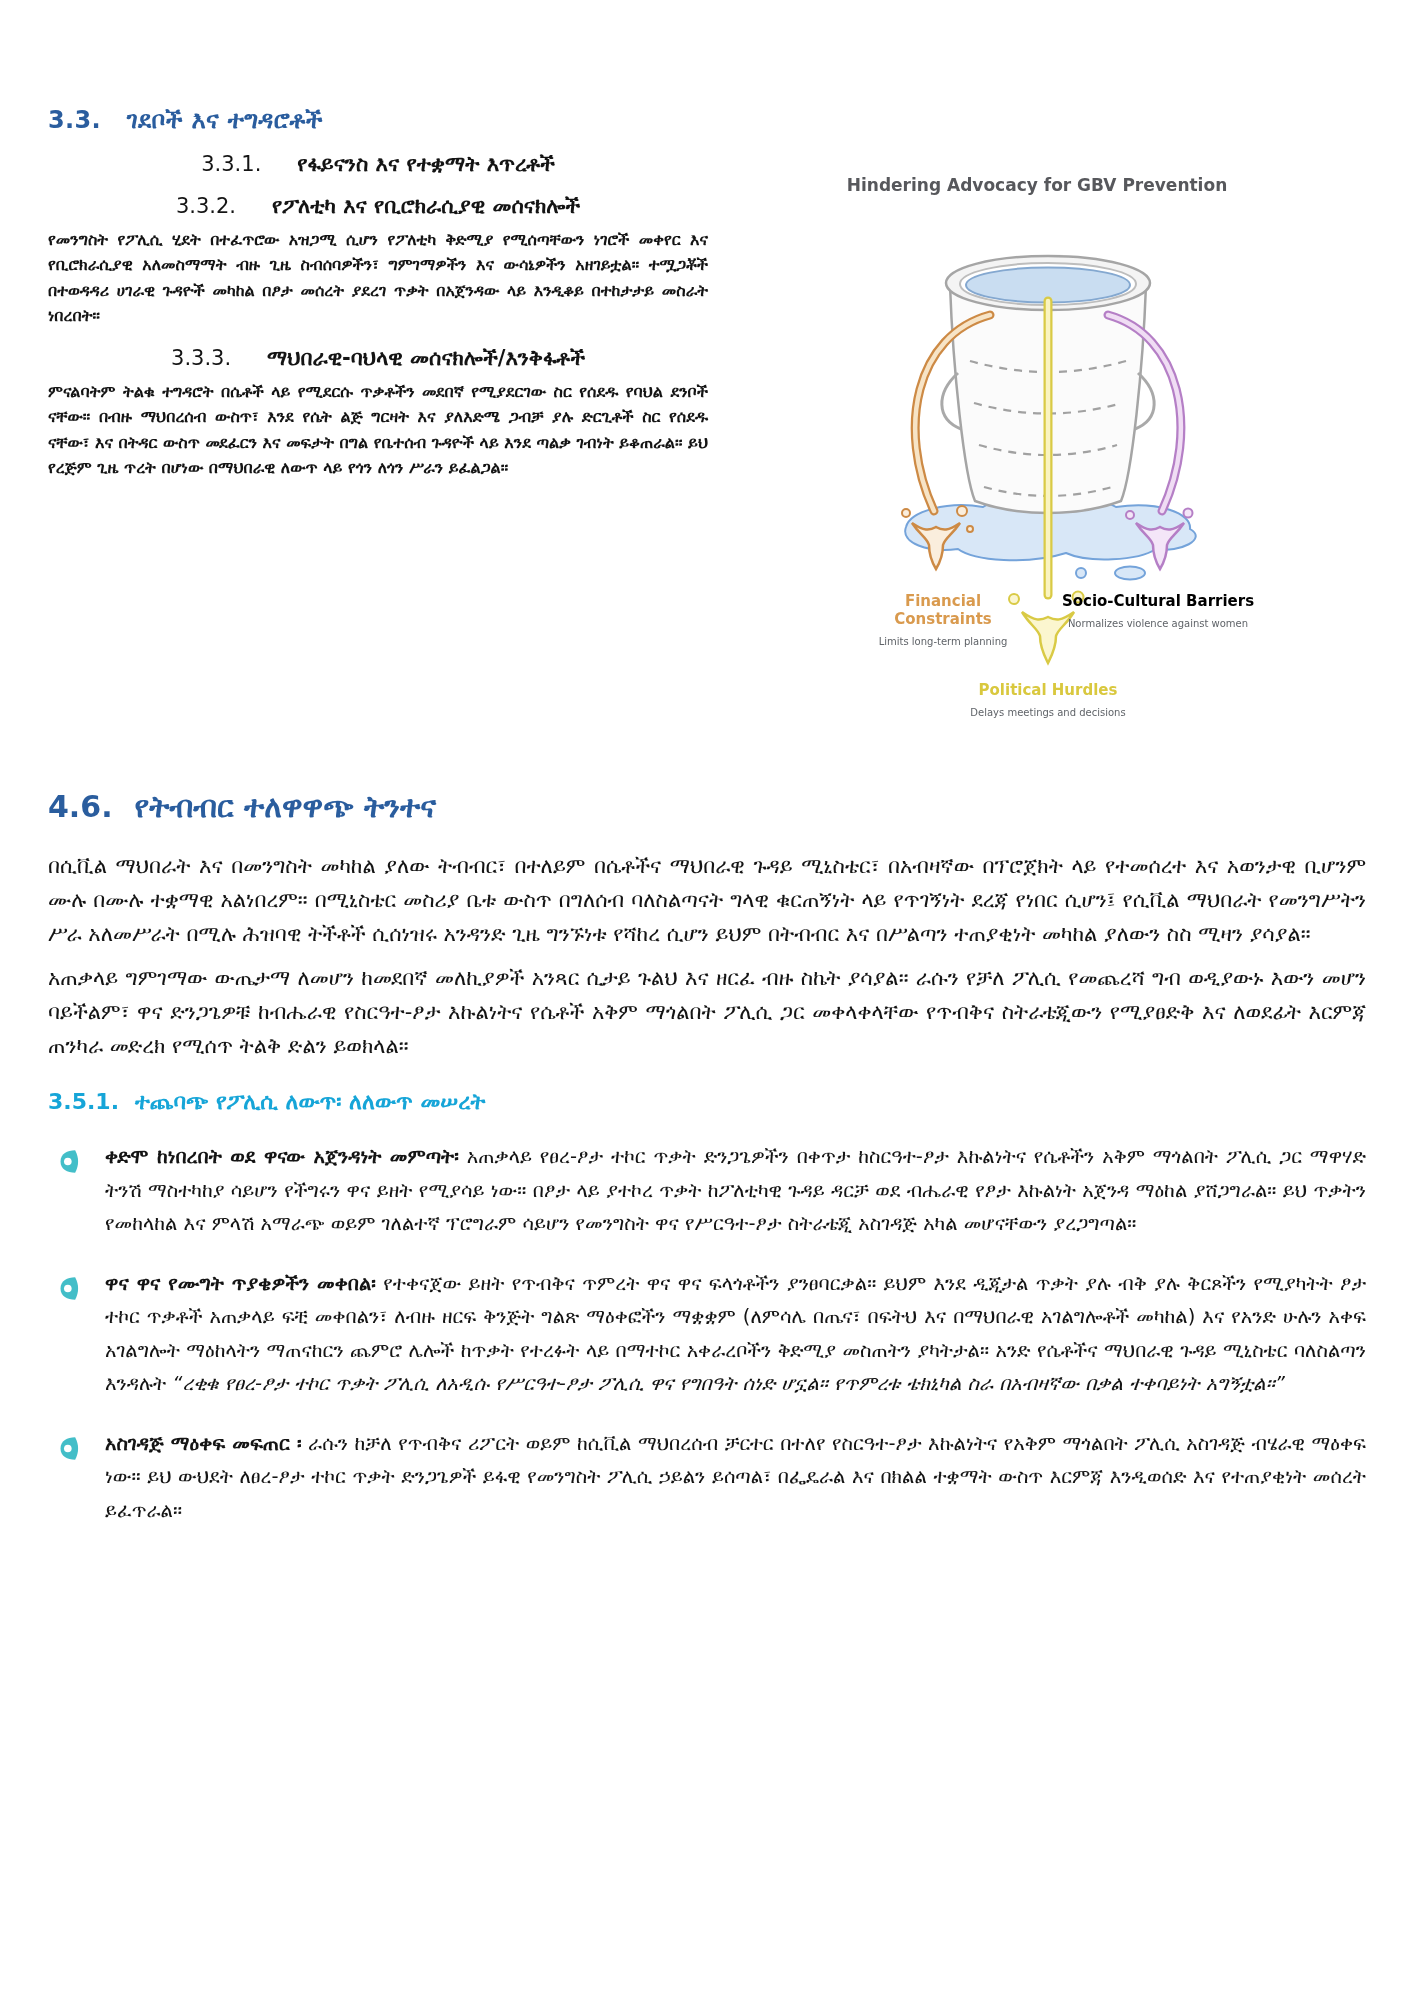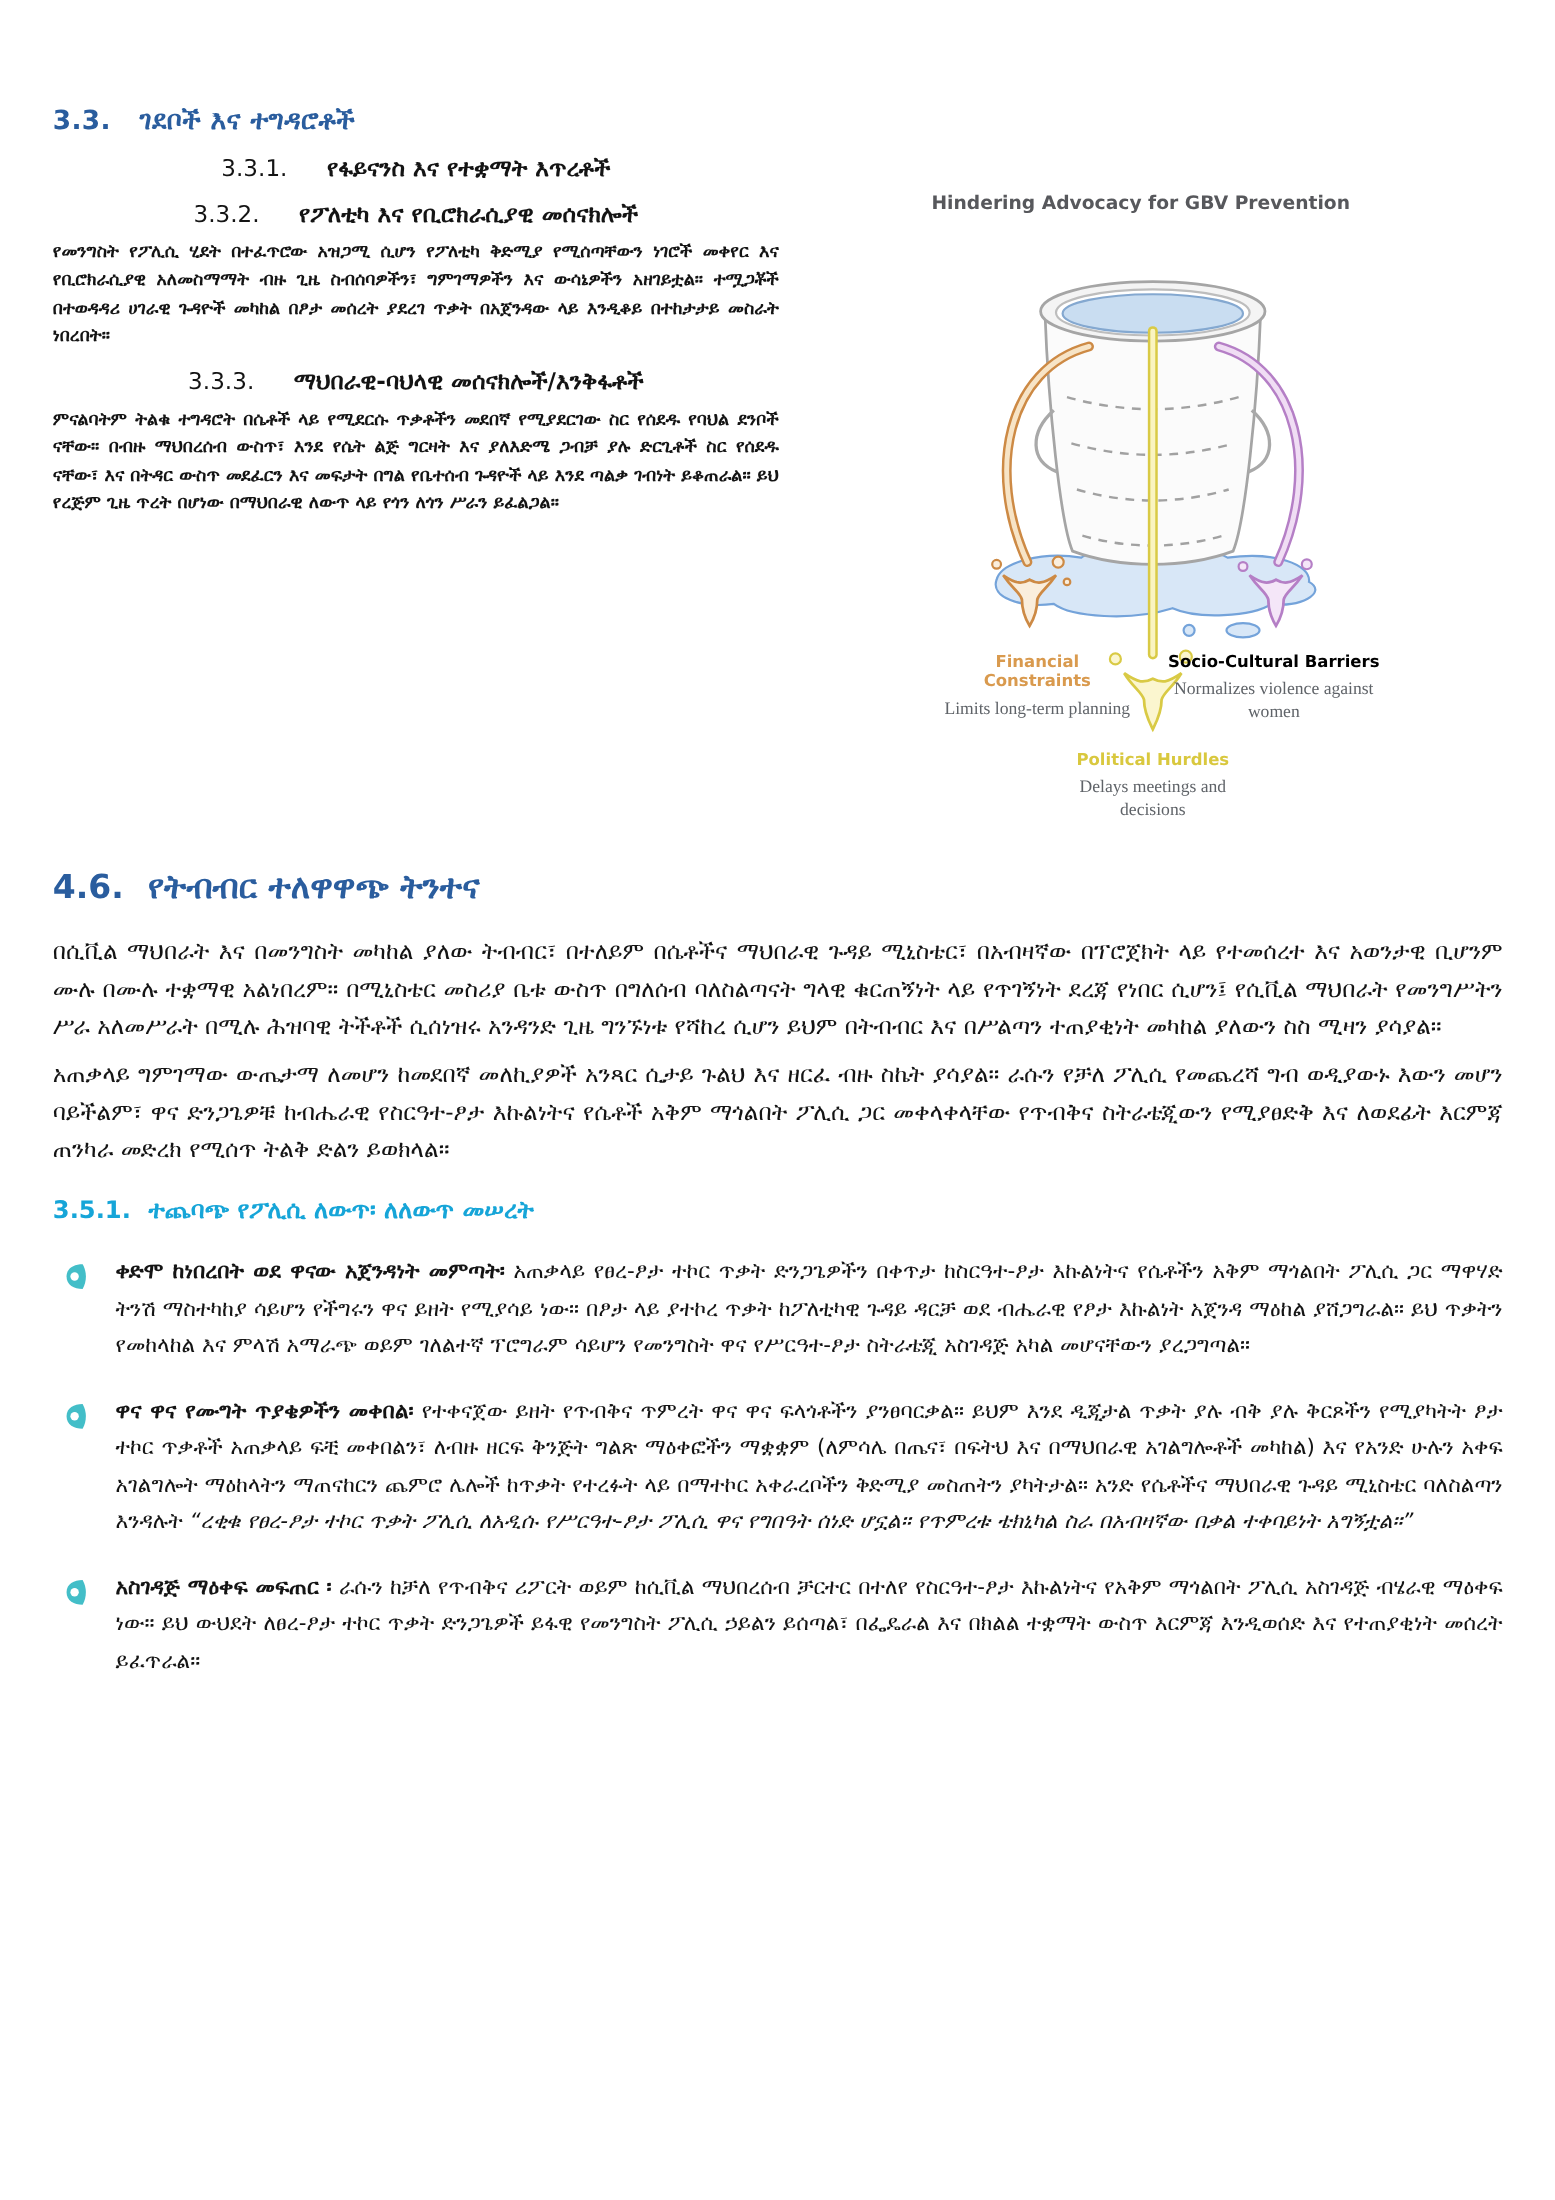--- a/index.html
+++ b/index.html
@@ -3,40 +3,40 @@
 <meta charset="utf-8">
 <style>
   html,body{margin:0;padding:0;background:#e8e8e8;}
   .page{
     width:1414px;height:2000px;margin:0 auto;background:#ffffff;
     box-sizing:border-box;padding:95px 48px 0 48px;position:relative;overflow:hidden;
     font-family:"DejaVu Sans","Liberation Sans",sans-serif;color:#141414;
   }
   
   .row33{display:flex;}
-  .col-left{width:660px;flex:none;}
+  .col-left{width:660px;flex:none;margin-top:11px;}
   .col-right{flex:1;position:relative;}
 
   .h-blue{color:#2a5d9e;font-weight:bold;margin:0;}
   .h33{font-size:24px;letter-spacing:.3px;margin-bottom:16px;}
   .h33 .num{margin-right:26px;}
 
   .subhead{font-size:21px;margin:18px 0 9px 0;display:flex;justify-content:center;}
   .subhead .snum{font-weight:normal;width:96px;flex:none;}
   .subhead .stitle{font-weight:bold;}
 
   .body33{font-size:16px;line-height:1.58;font-weight:bold;text-align:justify;margin:0 0 6px 0;}
 
   
   .figure{position:relative;height:668px;}
   .fig-title{position:absolute;top:80px;left:0;width:100%;text-align:center;
              color:#57585c;font-weight:bold;font-size:17px;}
   .fig-svg{position:absolute;left:70px;top:148px;}
   .fig-label{position:absolute;text-align:center;font-weight:bold;font-size:15px;line-height:1.2;}
-  .fig-desc{font-weight:normal;font-size:16px;color:#5f6368;margin-top:7px;line-height:1.3;font-family:Liberation Serif, serif;}
+  .fig-desc{font-weight:normal;font-size:10px;color:#5f6368;margin-top:7px;line-height:1.3;}
   .fl-financial{left:148px;top:497px;width:174px;}
   .fl-political{left:253px;top:586px;width:174px;}
   .fl-socio{left:352px;top:497px;width:196px;}
 
   
   .hbig{font-size:30px;margin:26px 0 24px 0;}
   .hbig .num{margin-right:22px;}
   .mainp{font-size:21px;line-height:1.62;text-align:justify;margin:0 0 10px 0;}
   .h351{color:#16a5d8;font-weight:bold;font-size:22px;margin:26px 0 10px 0;}
   .h351 .num{margin-right:16px;}

